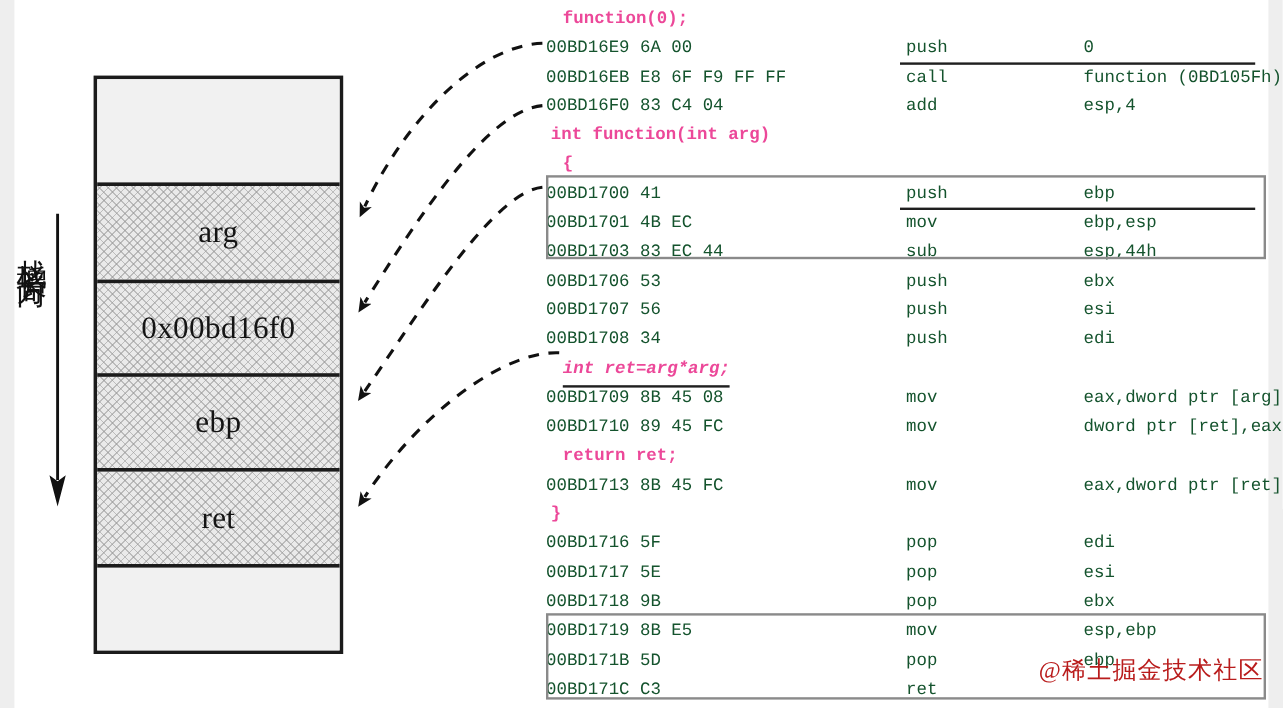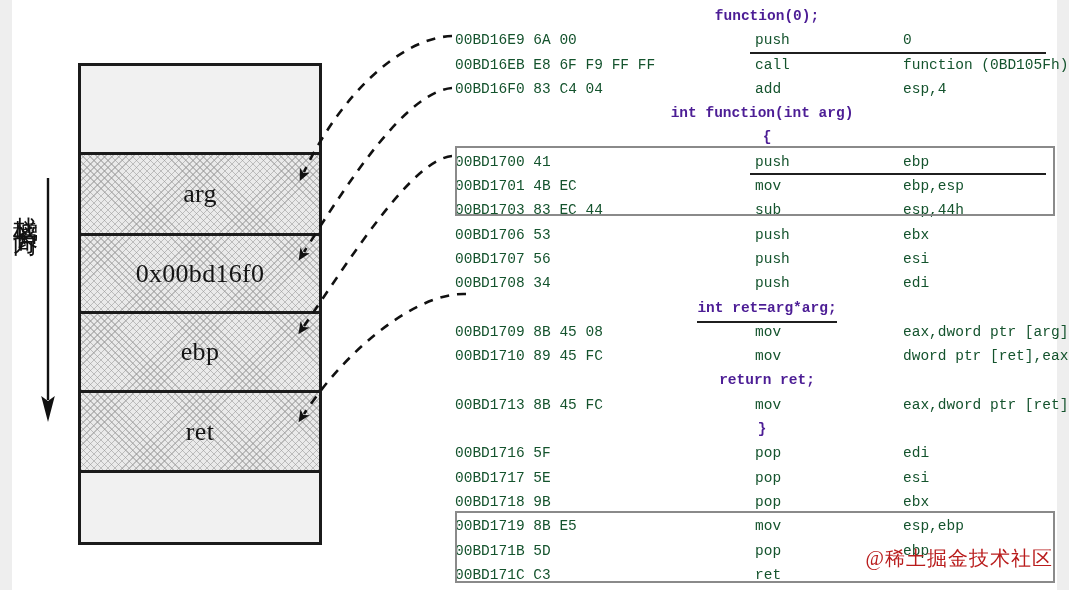--- a/index.html
+++ b/index.html
@@ -24,21 +24,21 @@
     background: #eeeeee;
   }
   .gutter.left  { left: 0; }
   .gutter.right { right: 0; }
 
   
   #stack-diagram {
     position: absolute;
     left: 78px;
     top: 63px;
-    width: 244px;
+    width: 208px;
     height: 482px;
     border: 3px solid #1b1b1b;
     box-sizing: border-box;
     background: #f2f2f2;
     display: flex;
     flex-direction: column;
   }
   .stack-cell {
     box-sizing: border-box;
     display: flex;
@@ -113,30 +113,30 @@
   }
   .code-line .mnem {
     display: inline-block;
     width: 148px;
   }
   .code-line .ops {
     display: inline-block;
   }
   .src-line {
     font-weight: bold;
-    color: #4c1d95;
+    color: #ec4899;
     padding-left: 22px;
-    text-align: center;
   }
   .src-line.indent0 { padding-left: 4px; }
   .src-line.indent2 { padding-left: 14px; }
   .src-underline {
     display: inline-block;
     border-bottom: 2px solid #1f1f1f;
     padding-bottom: 1px;
+    font-style: italic;
   }
 
   
   .code-box {
     position: absolute;
     border: 2px solid #8a8a8a;
     box-sizing: border-box;
     pointer-events: none;
   }
 

